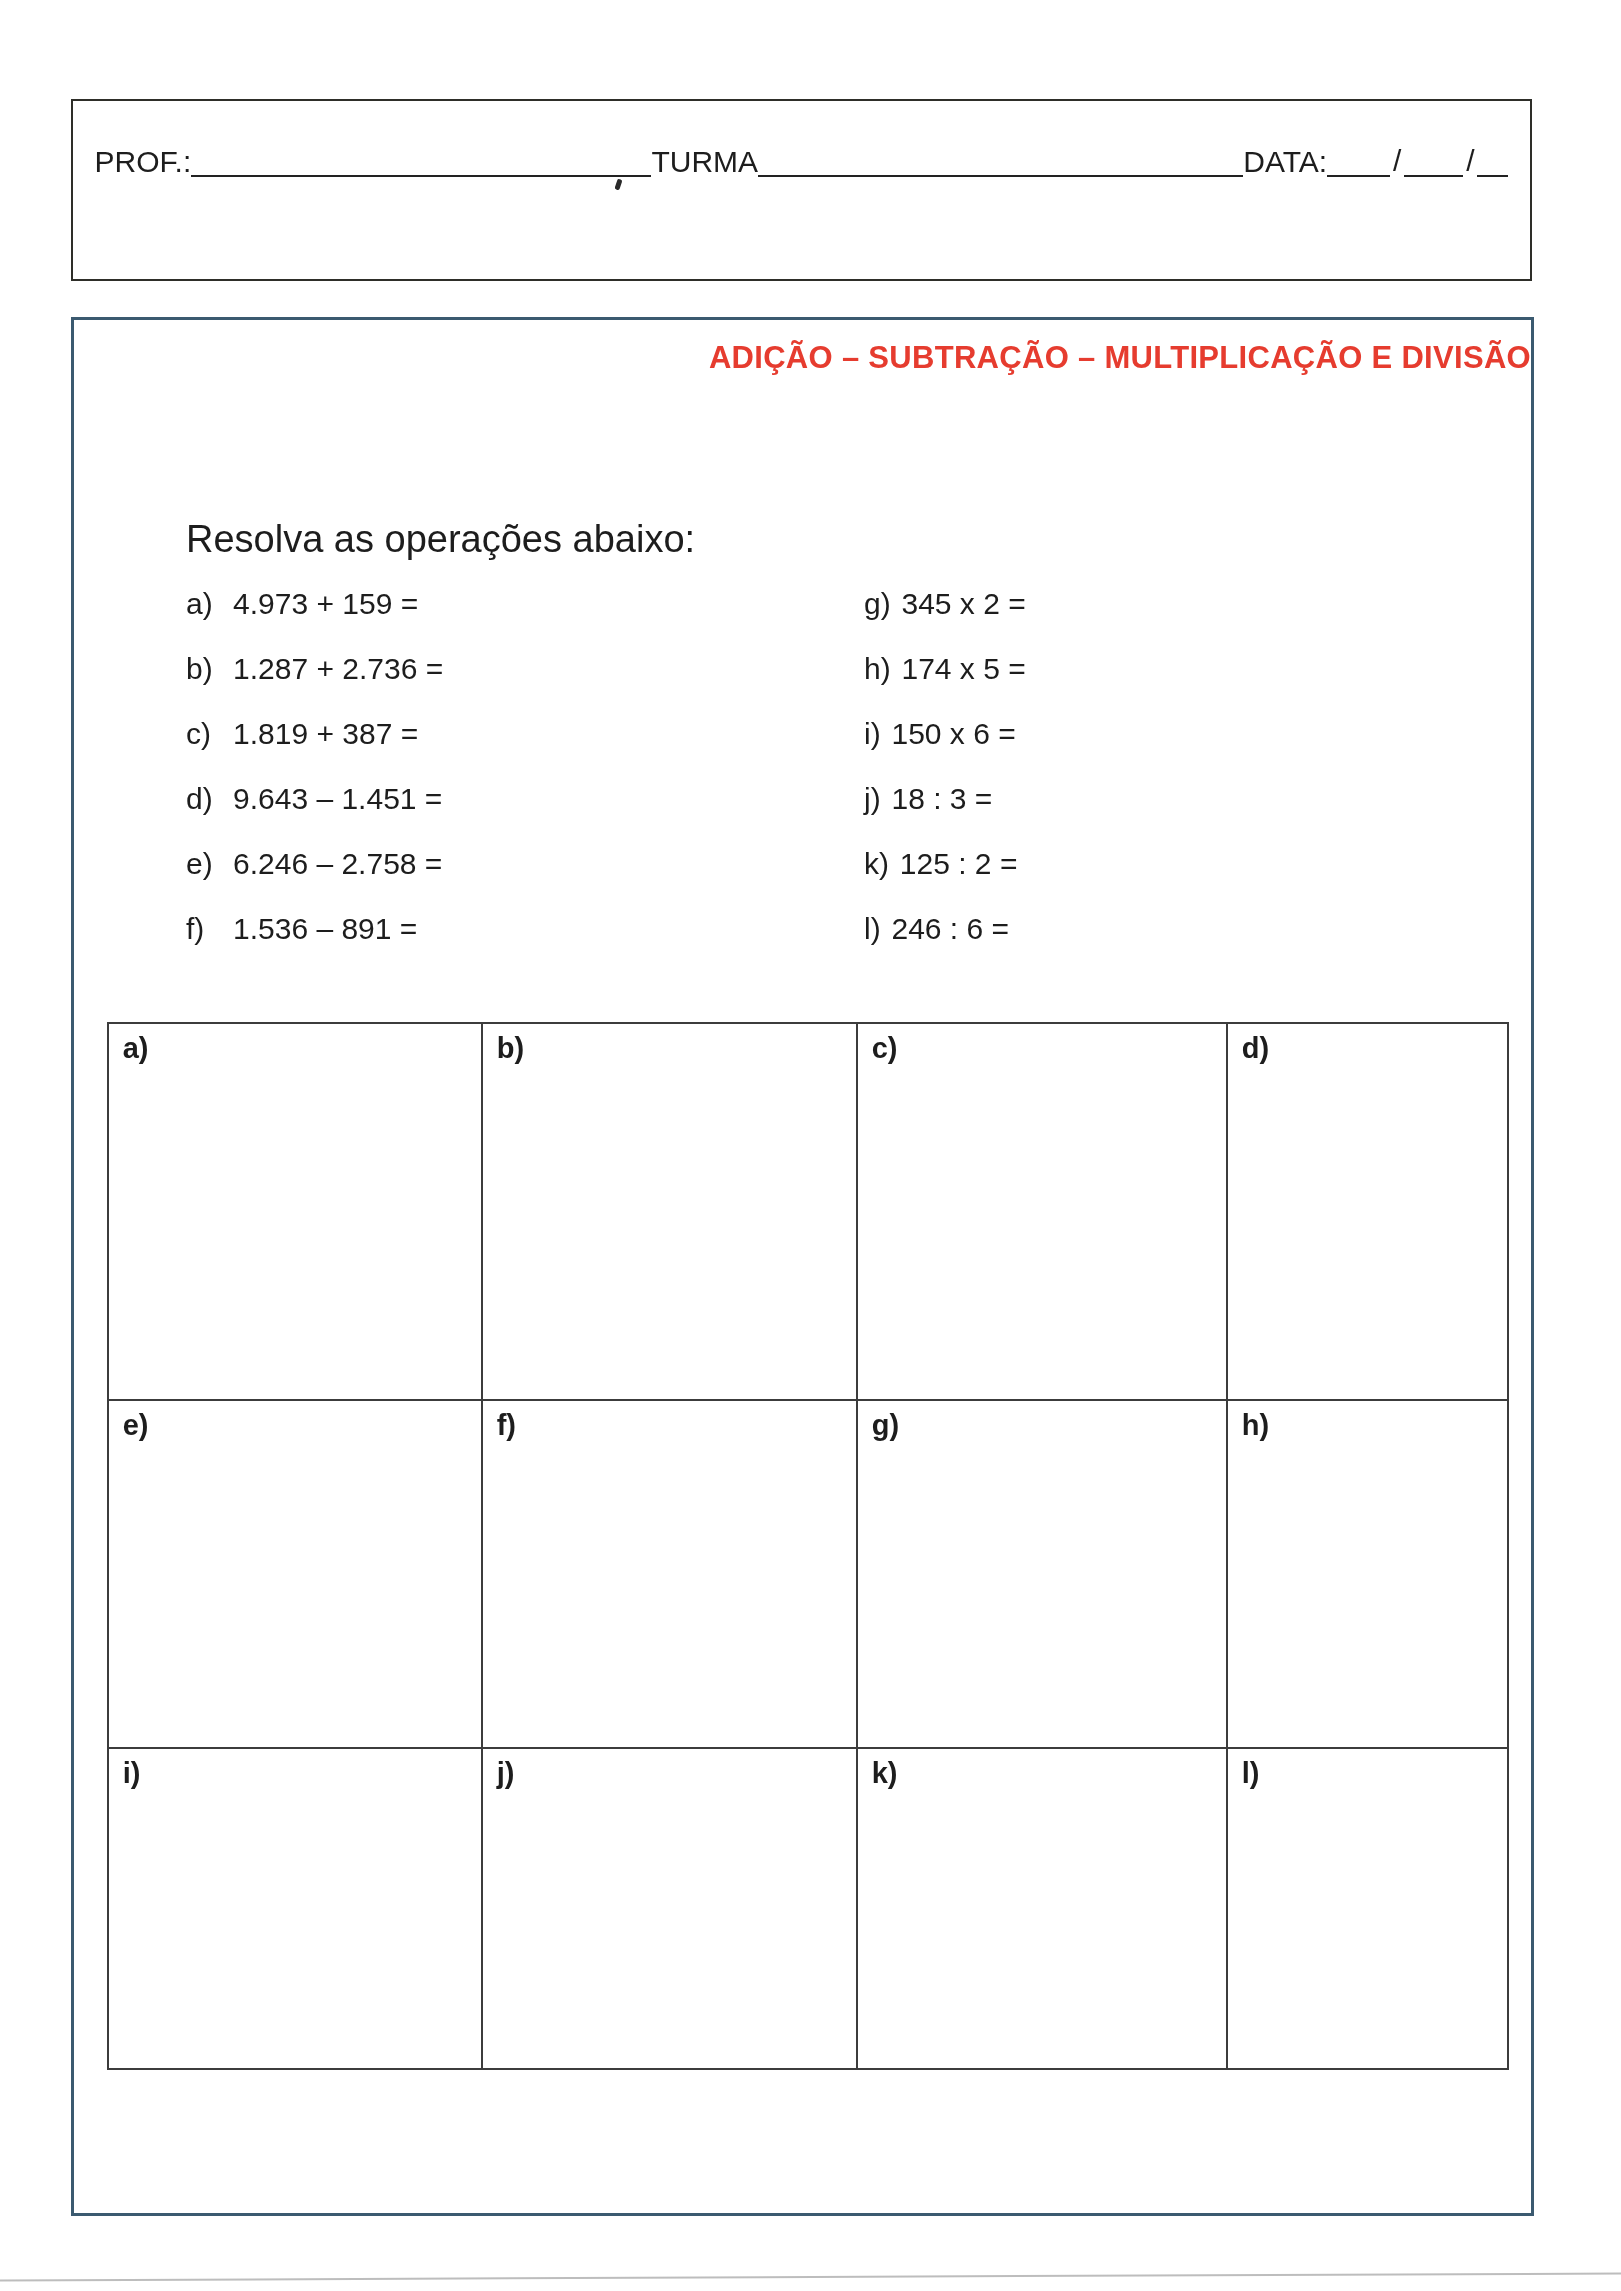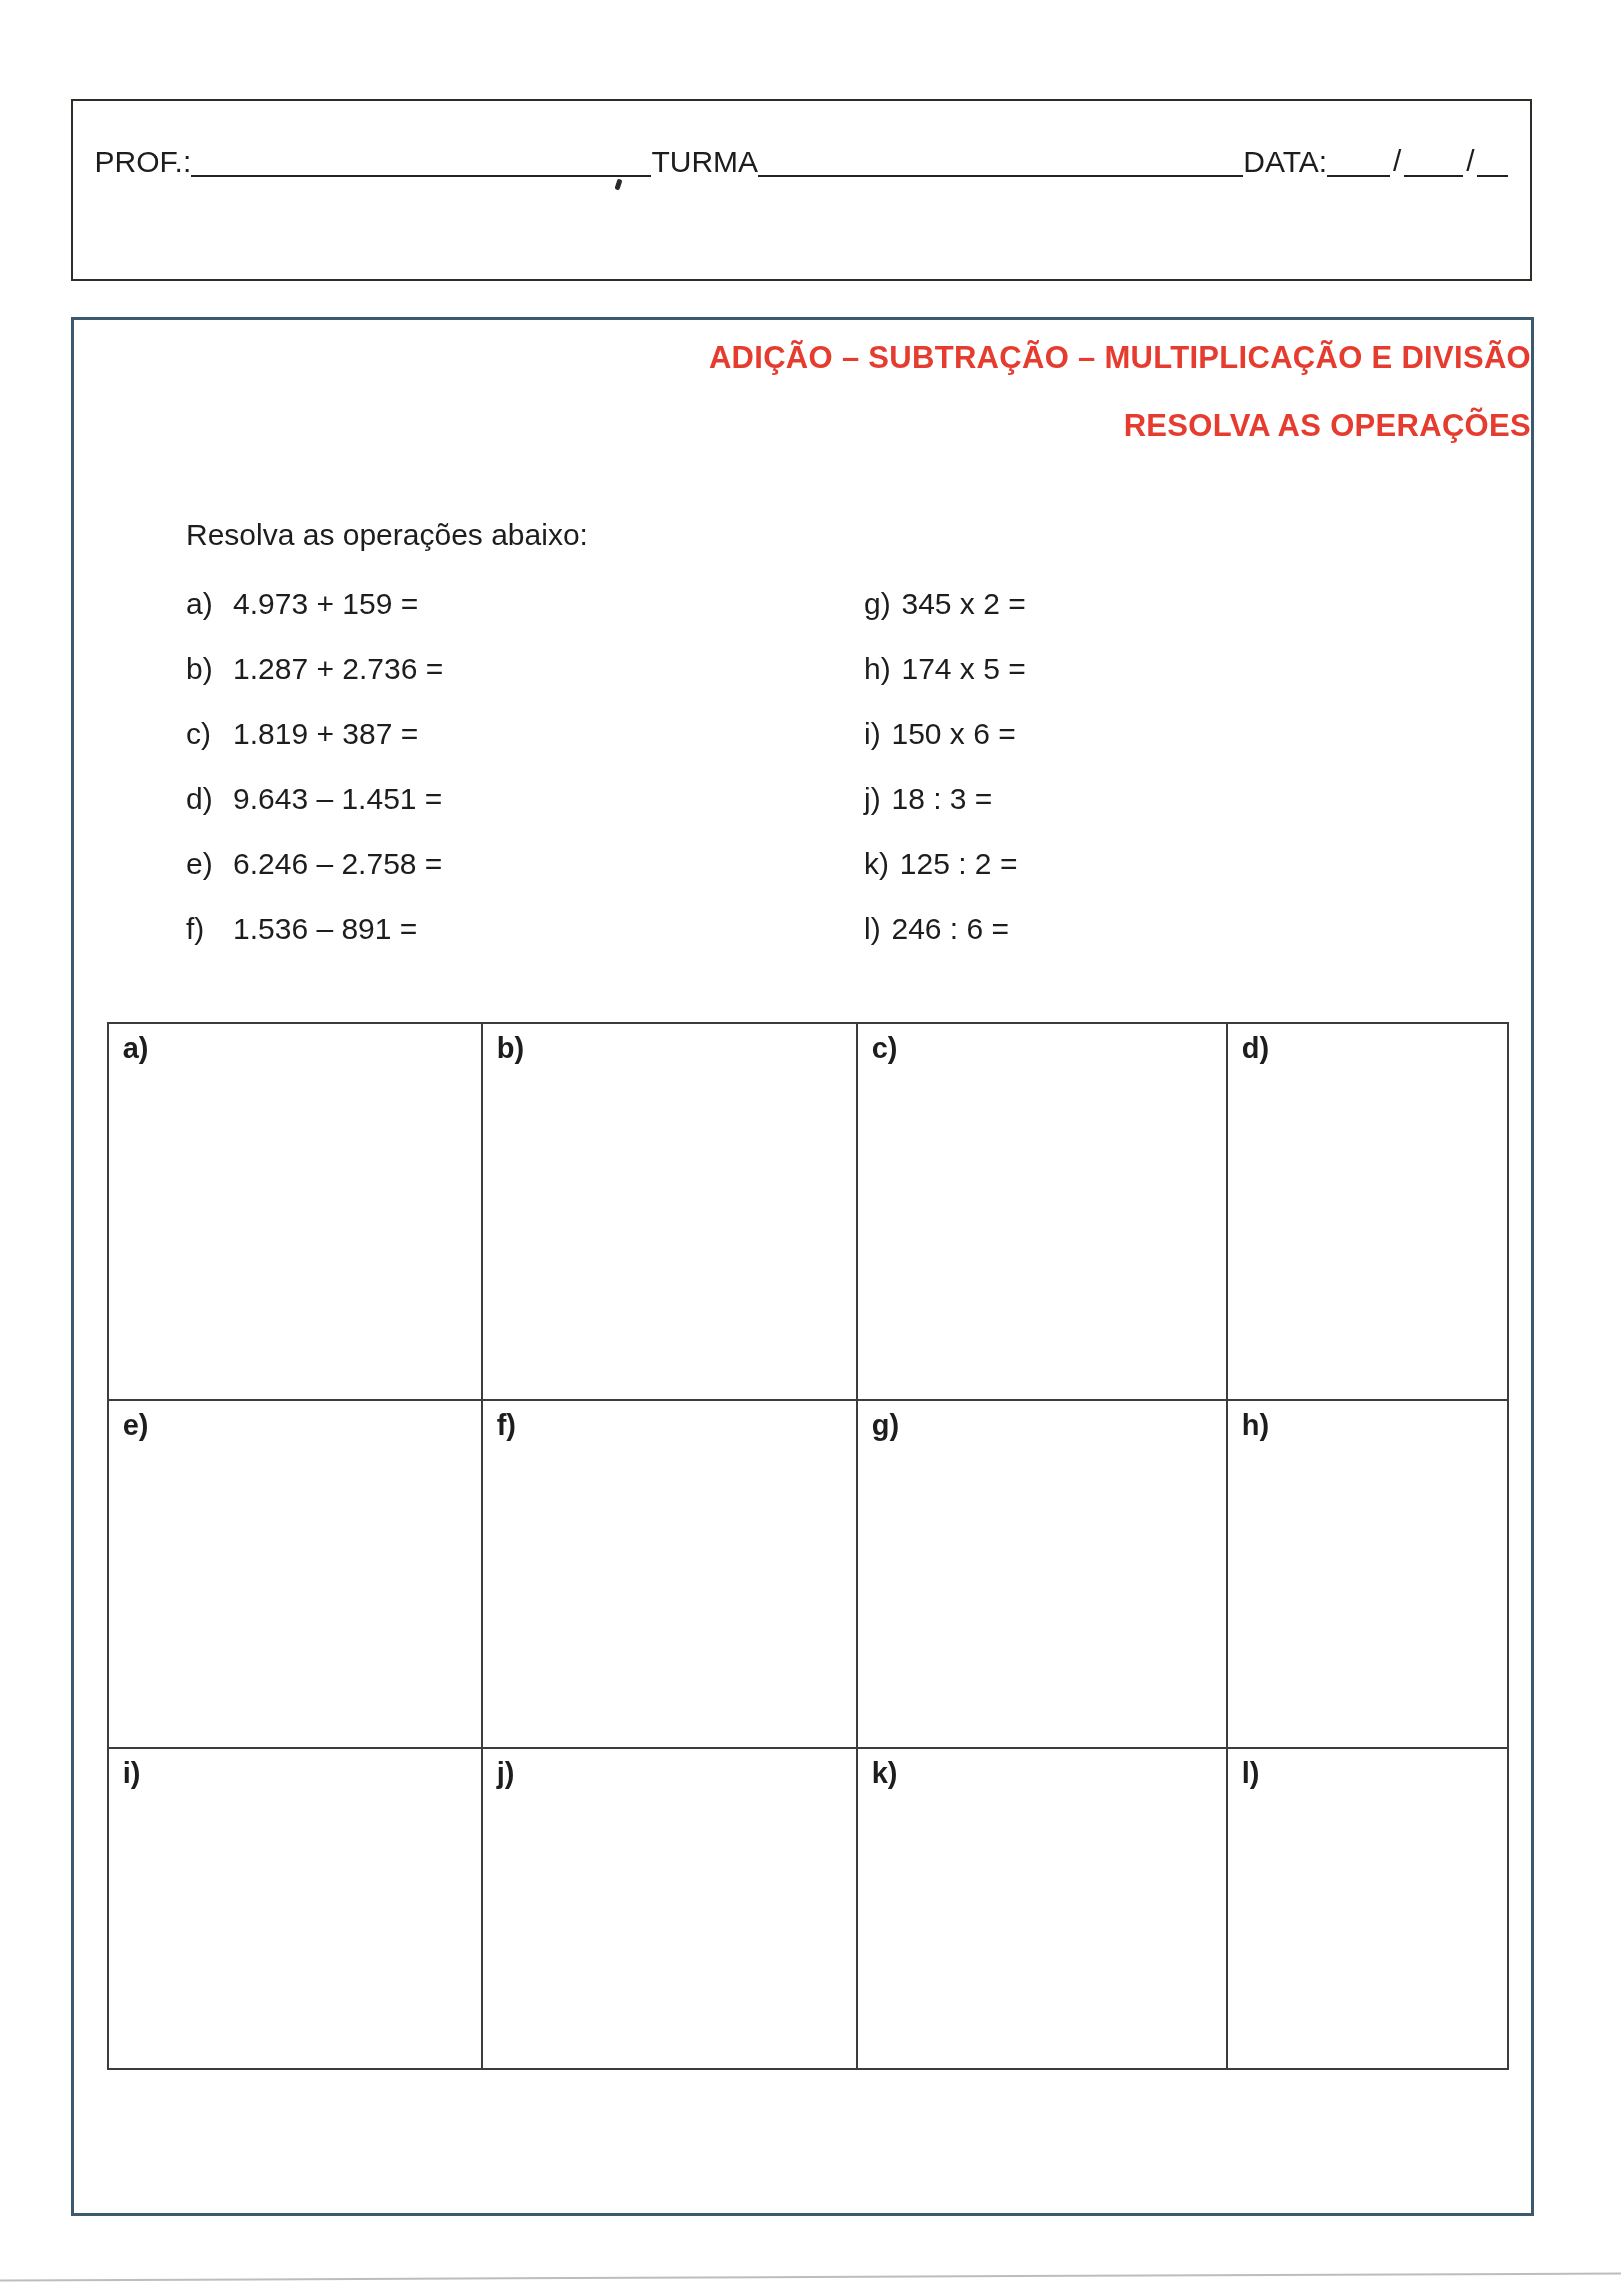--- a/index.html
+++ b/index.html
@@ -64,21 +64,21 @@
   .ws-title{
     position:absolute;left:0;right:0;text-align:right;
     font-weight:bold;font-size:31px;color:var(--title-red);
     letter-spacing:0.3px;
   }
   .ws-title-1{top:19.6px;}
   .ws-title-2{top:88px;}
 
   .instruction{
     position:absolute;left:112px;top:198px;
-    font-size:30px;
+    font-size:38px;
   }
 
   .ops-col{position:absolute;top:251px;}
   .ops-left{left:112px;}
   .ops-right{left:790px;}
   .op-item{
     height:65px;display:flex;align-items:center;
     font-size:30px;white-space:nowrap;
   }
   .ops-left .op-label{display:inline-block;min-width:47px;}
@@ -127,21 +127,20 @@
     <span class="slash">/</span>
     <span class="fill fill-year"></span>
   </div>
 </div>
 
 <div class="ink-speck"></div>
 
 <div class="main-box">
 
   <div class="ws-title ws-title-1">ADIÇÃO – SUBTRAÇÃO – MULTIPLICAÇÃO E DIVISÃO</div>
-  <div class="ws-title ws-title-2">RESOLVA AS OPERAÇÕES</div>
 
   <div class="instruction">Resolva as operações abaixo:</div>
 
   <div class="ops-col ops-left">
     <div class="op-item">
       <span class="op-label">a)</span>
       <span>4.973 + 159 =</span>
     </div>
     <div class="op-item">
       <span class="op-label">b)</span>

